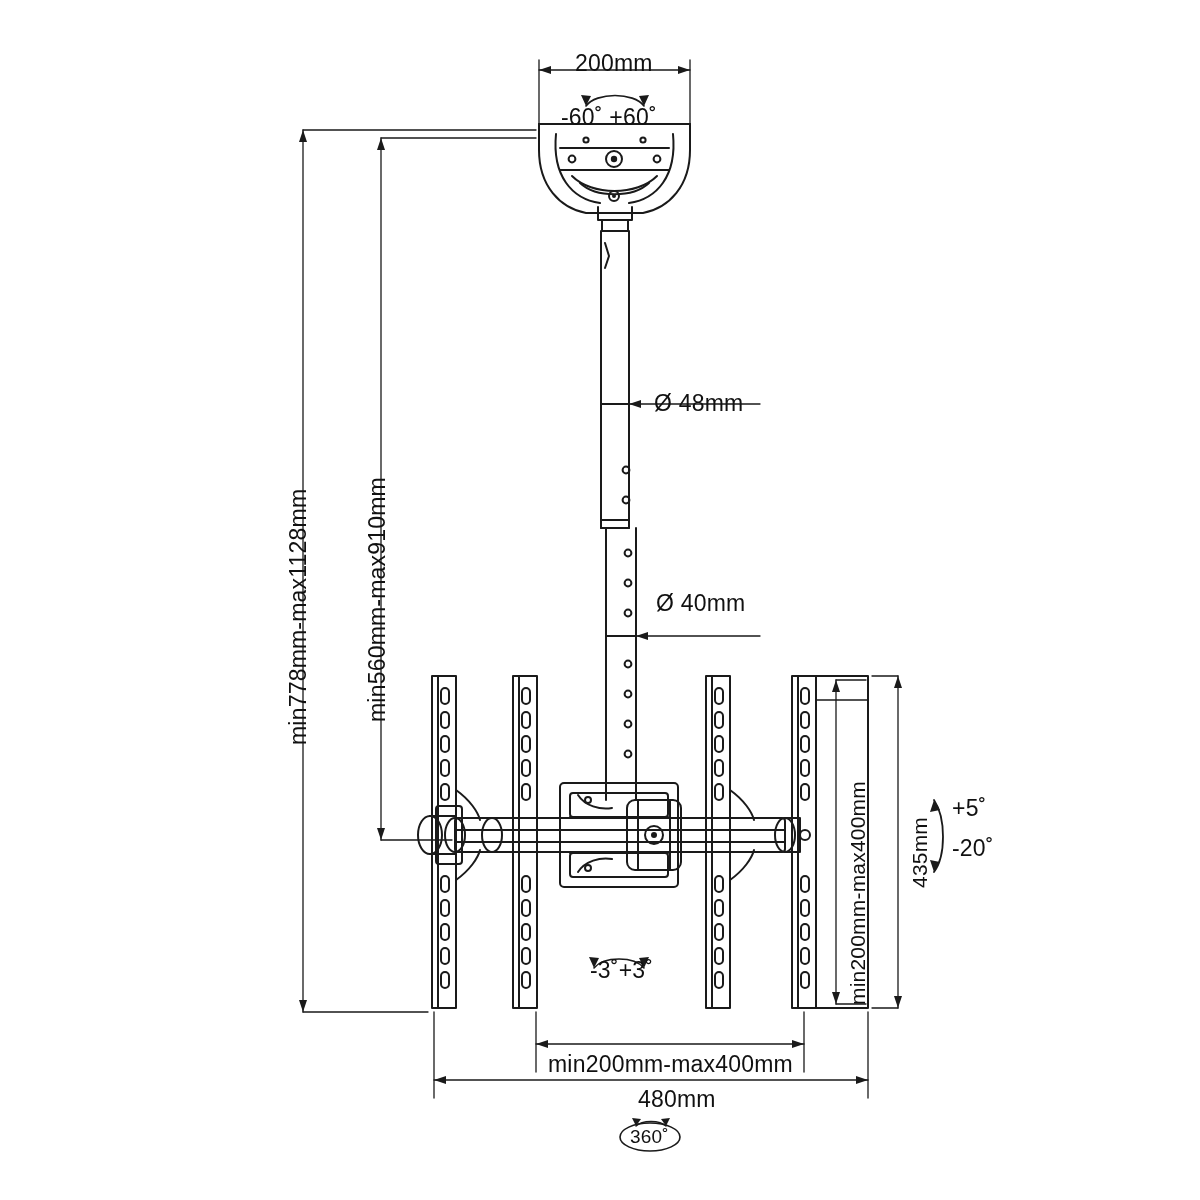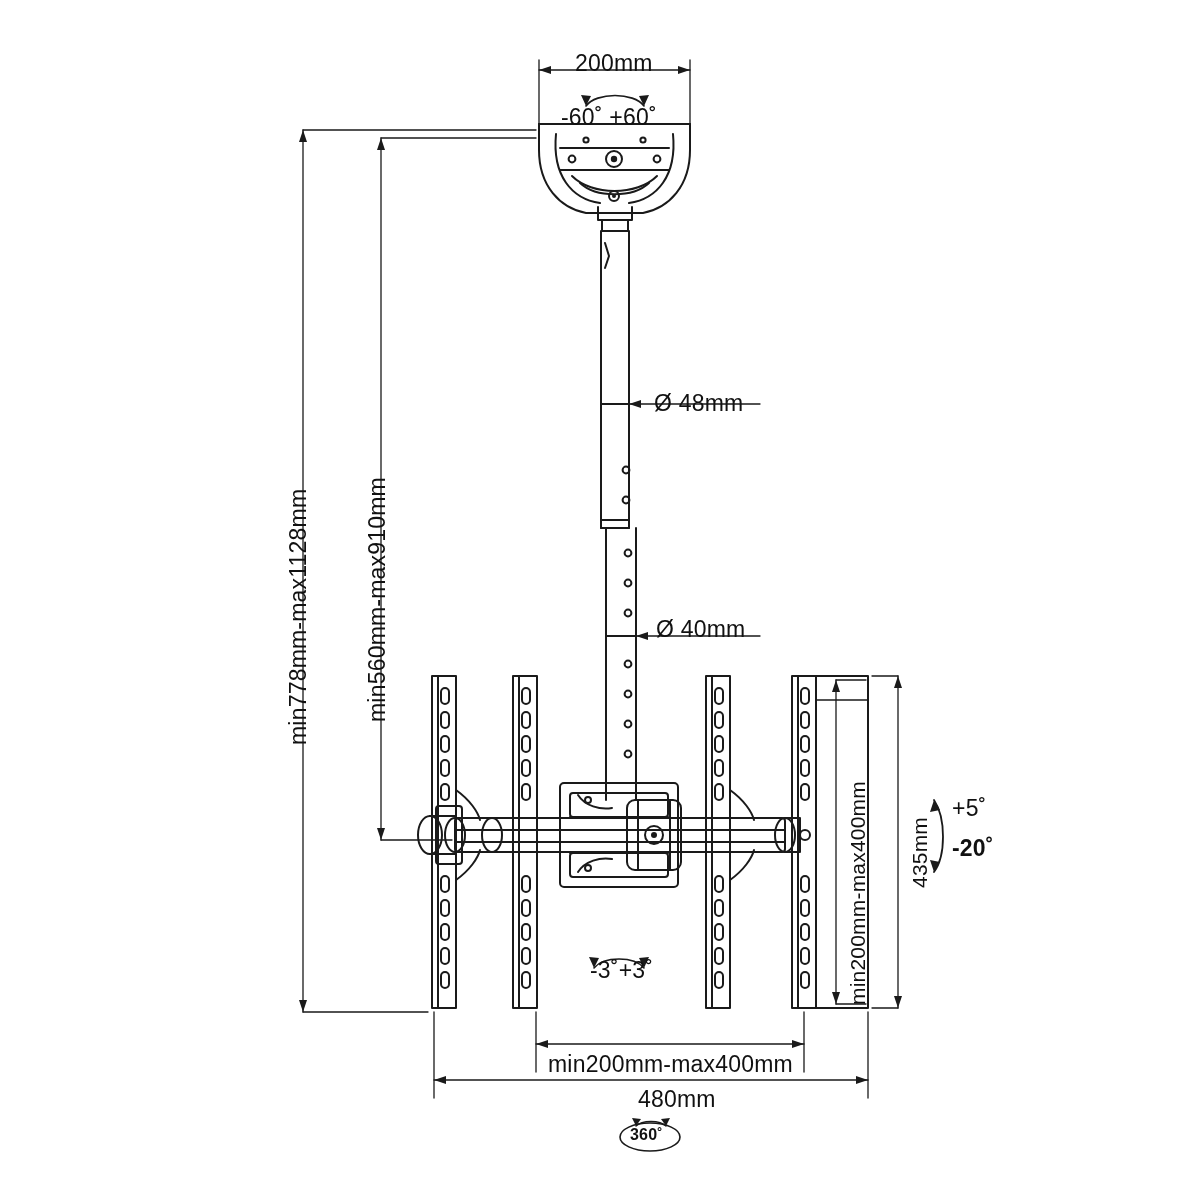--- a/index.html
+++ b/index.html
@@ -36,22 +36,21 @@
     letter-spacing: 0.2px;
   }
   .lbl.vert {
     transform-origin: left top;
     transform: rotate(-90deg);
   }
   .lbl.big {
     font-size: 23px;
   }
   .lbl.small {
-    font-size: 16px;
-    font-weight: bold;
+    font-size: 19px;
   }
 </style>
 </head>
 <body>
 
 <div id="stage">
 
   <svg class="drawing" viewBox="0 0 1200 1200">
     <g fill="none" stroke="#1a1a1a" stroke-width="2" stroke-linejoin="round" stroke-linecap="round">
 
@@ -295,33 +294,33 @@
       </g>
     </g>
   </svg>
 
   <div class="lbl big" style="left:575px; top:50px;">200mm</div>
 
   <div class="lbl big" style="left:561px; top:104px;">-60˚ +60˚</div>
 
   <div class="lbl big" style="left:654px; top:380px;margin-top:10px;">Ø 48mm</div>
 
-  <div class="lbl big" style="left:656px; top:616px;">Ø 40mm</div>
+  <div class="lbl big" style="left:656px; top:590px;">Ø 40mm</div>
 
   <div class="lbl vert big" style="left:285px; top:745px;">min778mm-max1128mm</div>
 
   <div class="lbl vert big" style="left:364px; top:722px;">min560mm-max910mm</div>
 
   <div class="lbl vert" style="left:846px; top:1005px;">min200mm-max400mm</div>
 
   <div class="lbl vert" style="left:908px; top:888px;">435mm</div>
 
   <div class="lbl big" style="left:952px; top:795px;">+5˚</div>
 
-  <div class="lbl big" style="left:952px; top:835px;font-weight:bold;">-20˚</div>
+  <div class="lbl big" style="left:952px; top:835px;">-20˚</div>
 
   <div class="lbl big" style="left:590px; top:957px;">-3˚+3˚</div>
 
   <div class="lbl big" style="left:548px; top:1051px;">min200mm-max400mm</div>
 
   <div class="lbl big" style="left:638px; top:1086px;">480mm</div>
 
   <div class="lbl small" style="left:630px; top:1126px;">360˚</div>
 
 </div>

